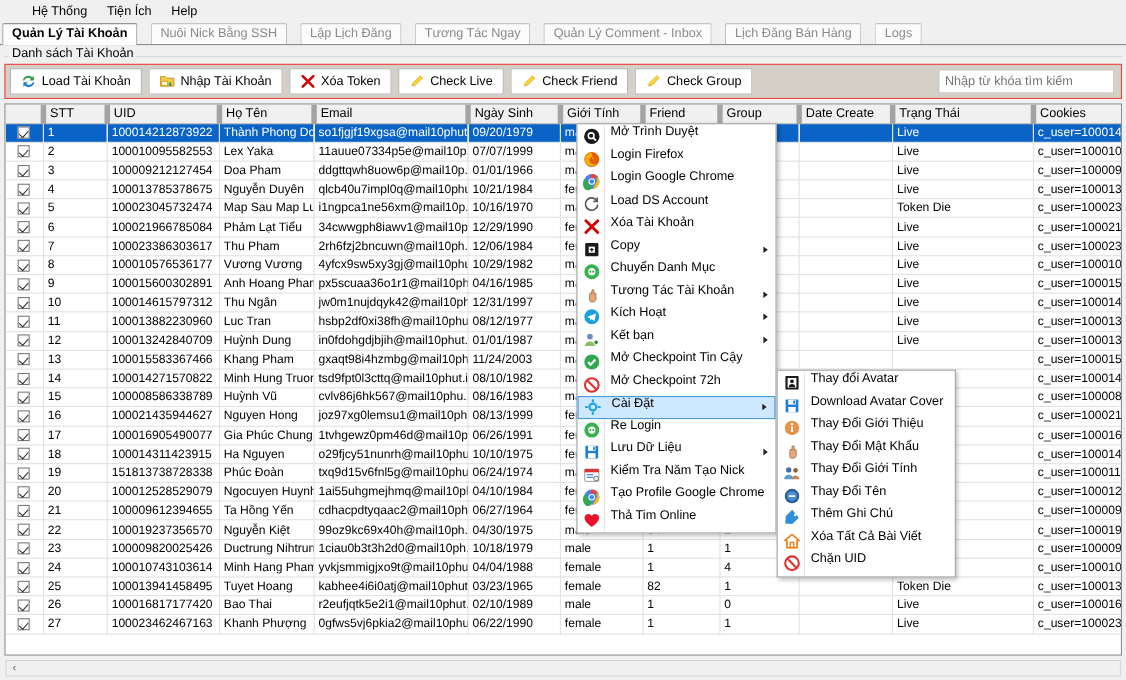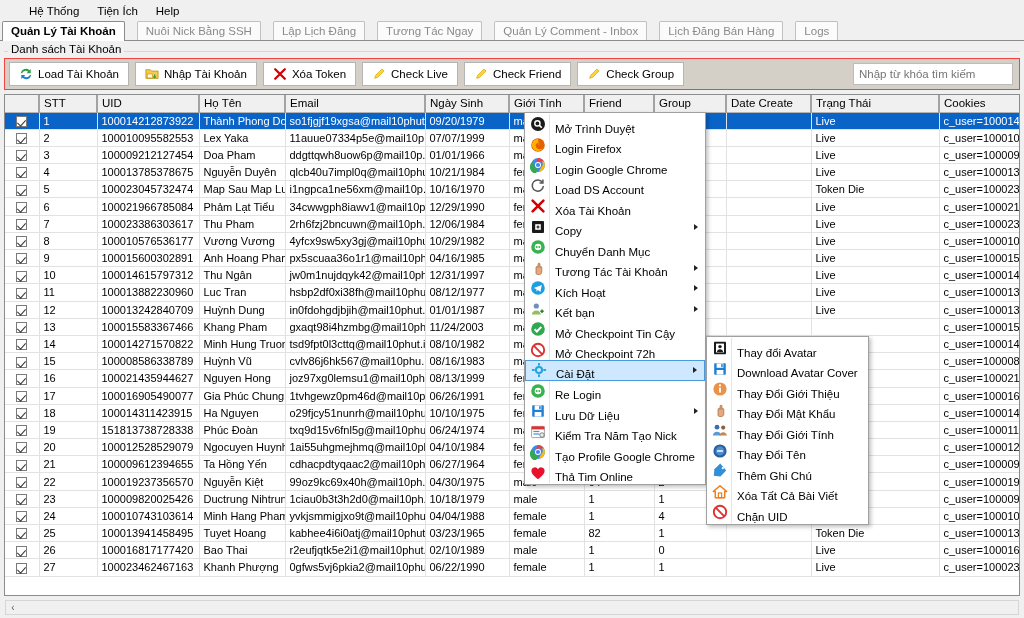--- a/index.html
+++ b/index.html
@@ -97,21 +97,21 @@
   
   .gridwrap {
     position: absolute; left: 4px; right: 4px;
     top: 94px; bottom: 22px;
     background: #fff; border: 1px solid #8c8c8c;
     overflow: hidden;
   }
   table.grid { border-collapse: collapse; width: 100%; table-layout: fixed; }
   table.grid th {
     height: 17px; background: #f0f0f0;
-    border-right: 2px solid #a3a3a3;
+    border-right: 5px solid #a3a3a3;
     border-bottom: 1px solid #b4b4b4;
     font-weight: normal; font-size: 11.5px;
     text-align: left; padding: 0 4px; color: #000;
     white-space: nowrap; overflow: hidden;
   }
   table.grid td {
     height: 17.2px; padding: 0 4px;
     border-right: 1px solid #e2e2e2;
     border-bottom: 1px solid #e2e2e2;
     font-size: 11px; white-space: nowrap; overflow: hidden;
@@ -147,21 +147,21 @@
     position: absolute; background: #fff;
     border: 1px solid #a0a0a0;
     box-shadow: 2px 2px 4px rgba(0,0,0,.25);
     padding: 1px 0; z-index: 50;
   }
   .ctxmenu .gutter {
     position: absolute; left: 1px; top: 1px; bottom: 1px;
     width: 24px; background: #fff; border-right: 1px solid #e4e4e4;
   }
   .ctxitem {
-    position: relative; display: flex; align-items: flex-end;
+    position: relative; display: flex; align-items: flex-start;
     height: 20.5px; padding-left: 30px; padding-right: 22px;
     font-size: 11.5px; white-space: nowrap; cursor: default; z-index: 2;
   }
   .ctxitem.hl { background: #cde8ff; border: 1px solid #4a9ade; height:20.5px; }
   .ctxitem .mi-ic {
     position: absolute; left: 5px; top: 50%;
     transform: translateY(-50%);
     width: 16px; height: 16px; display: block;
   }
   .ctxitem .arw {

